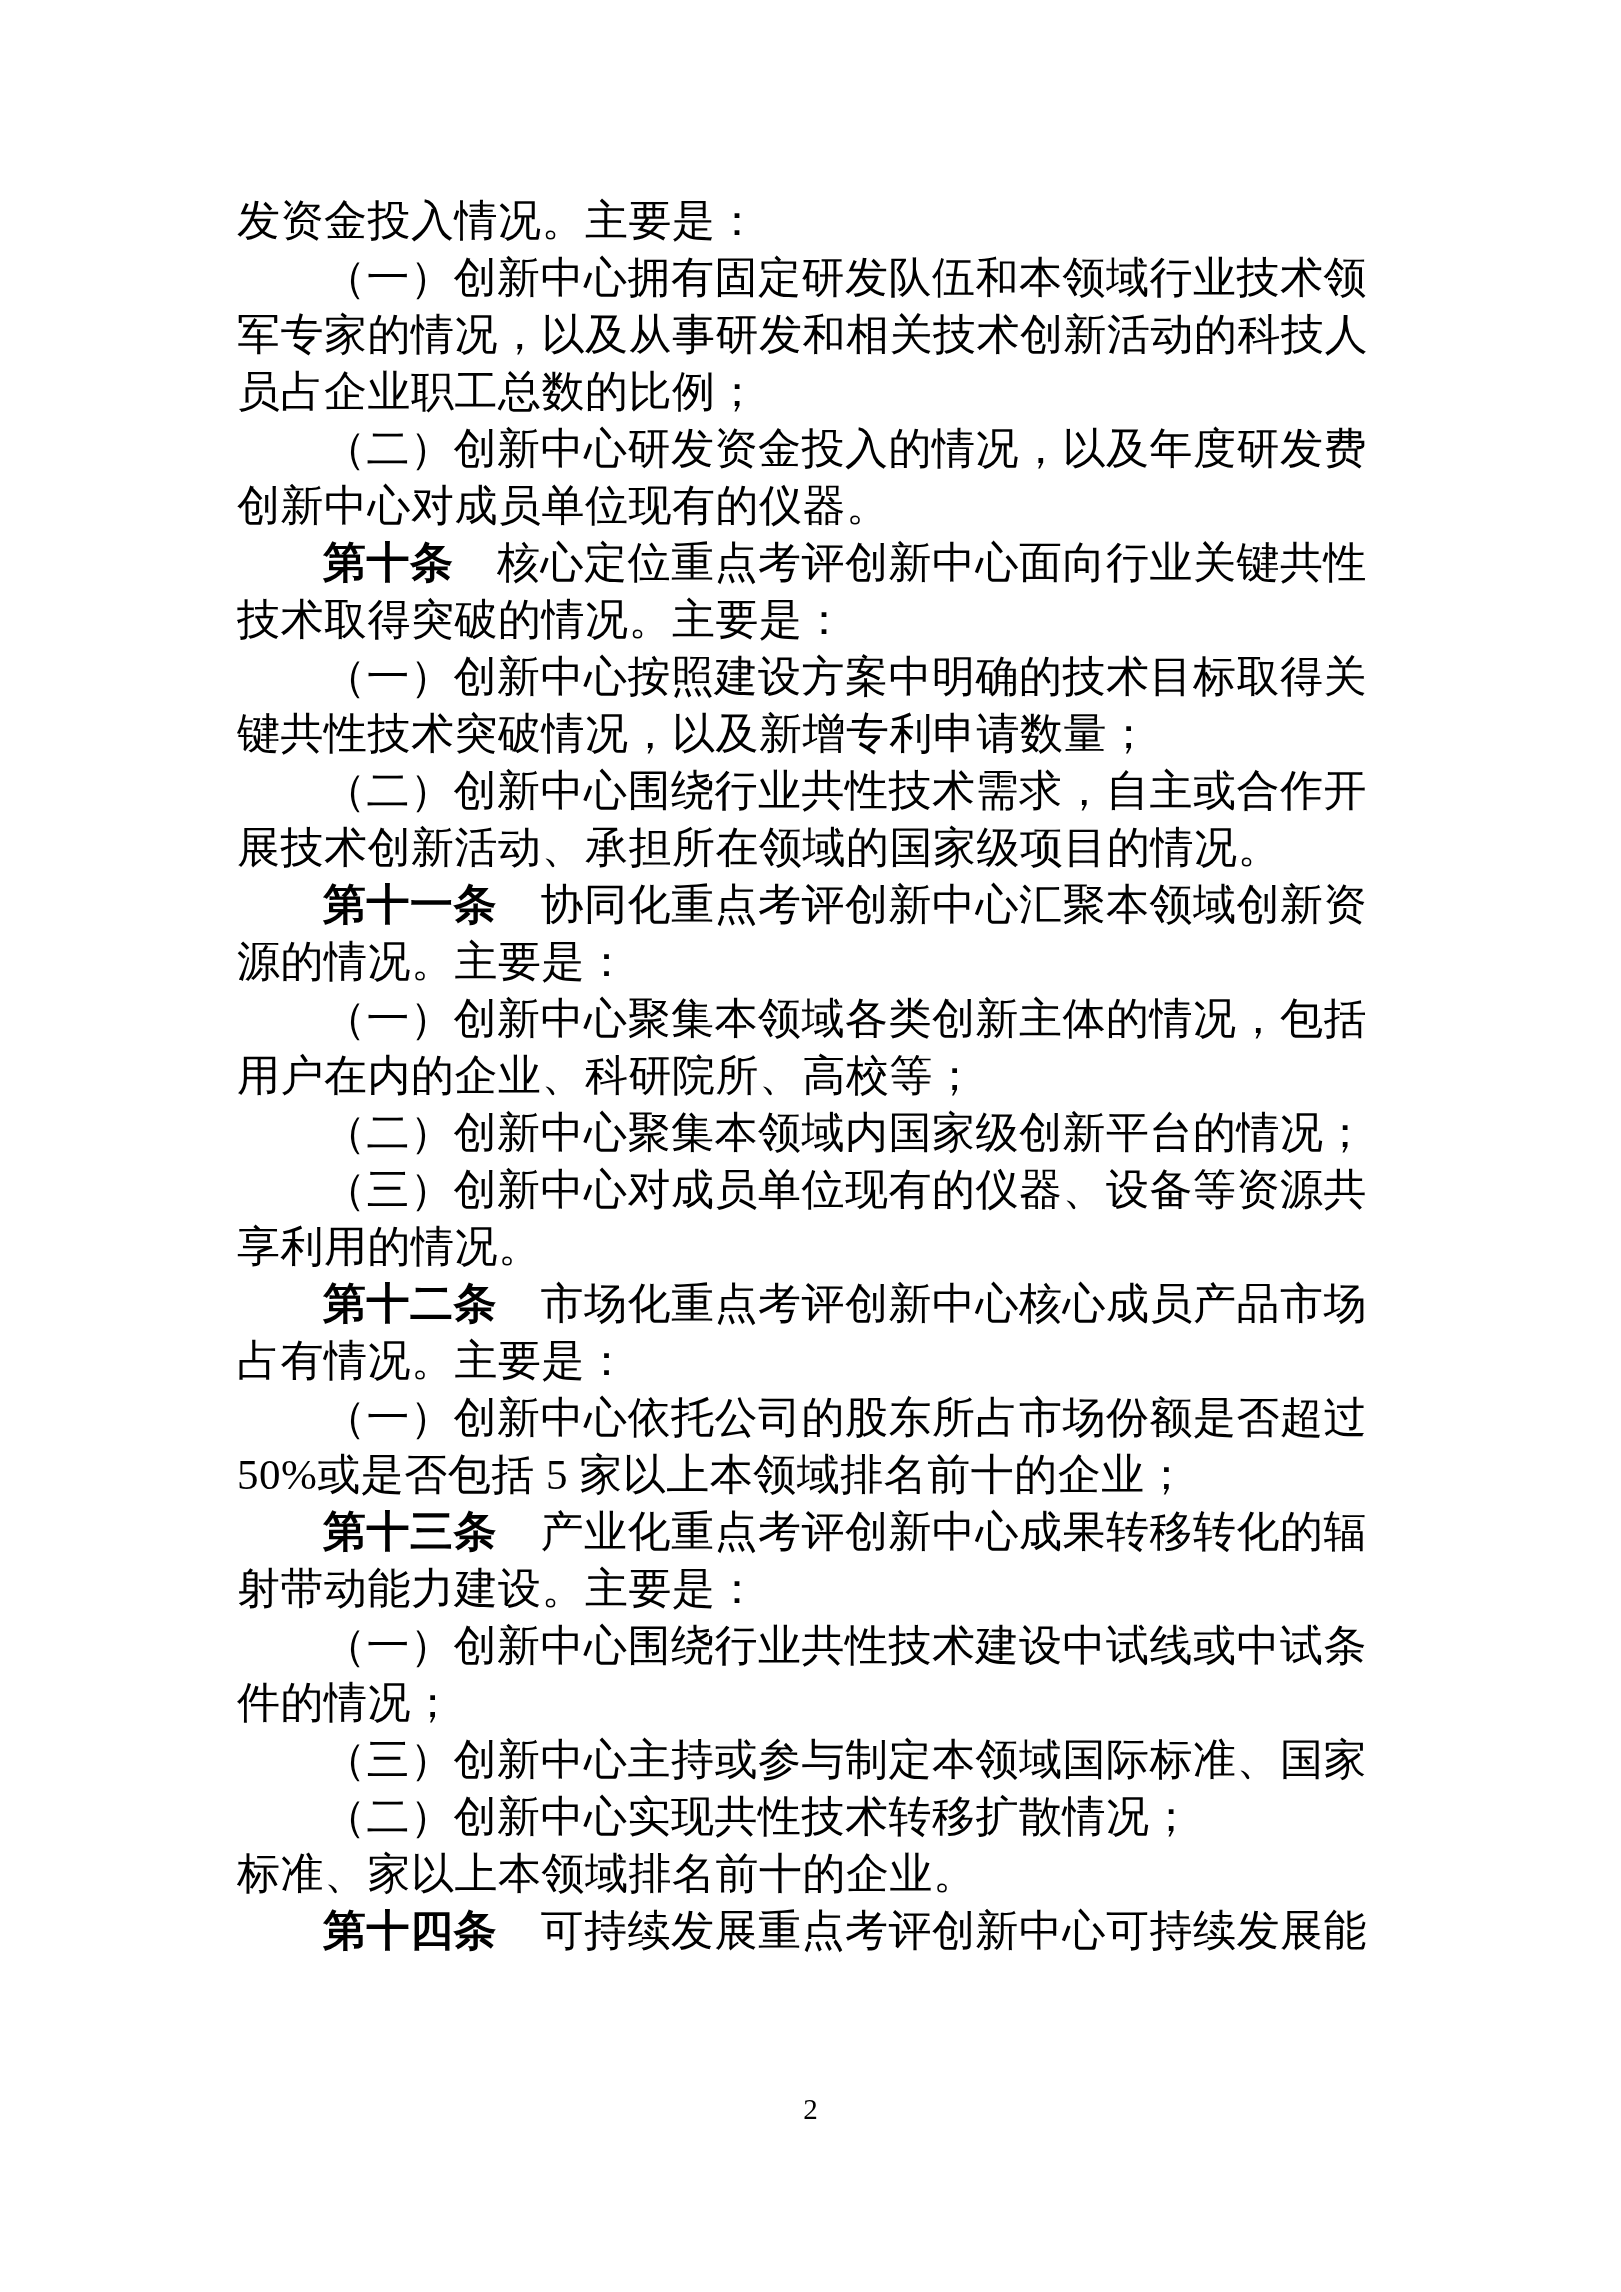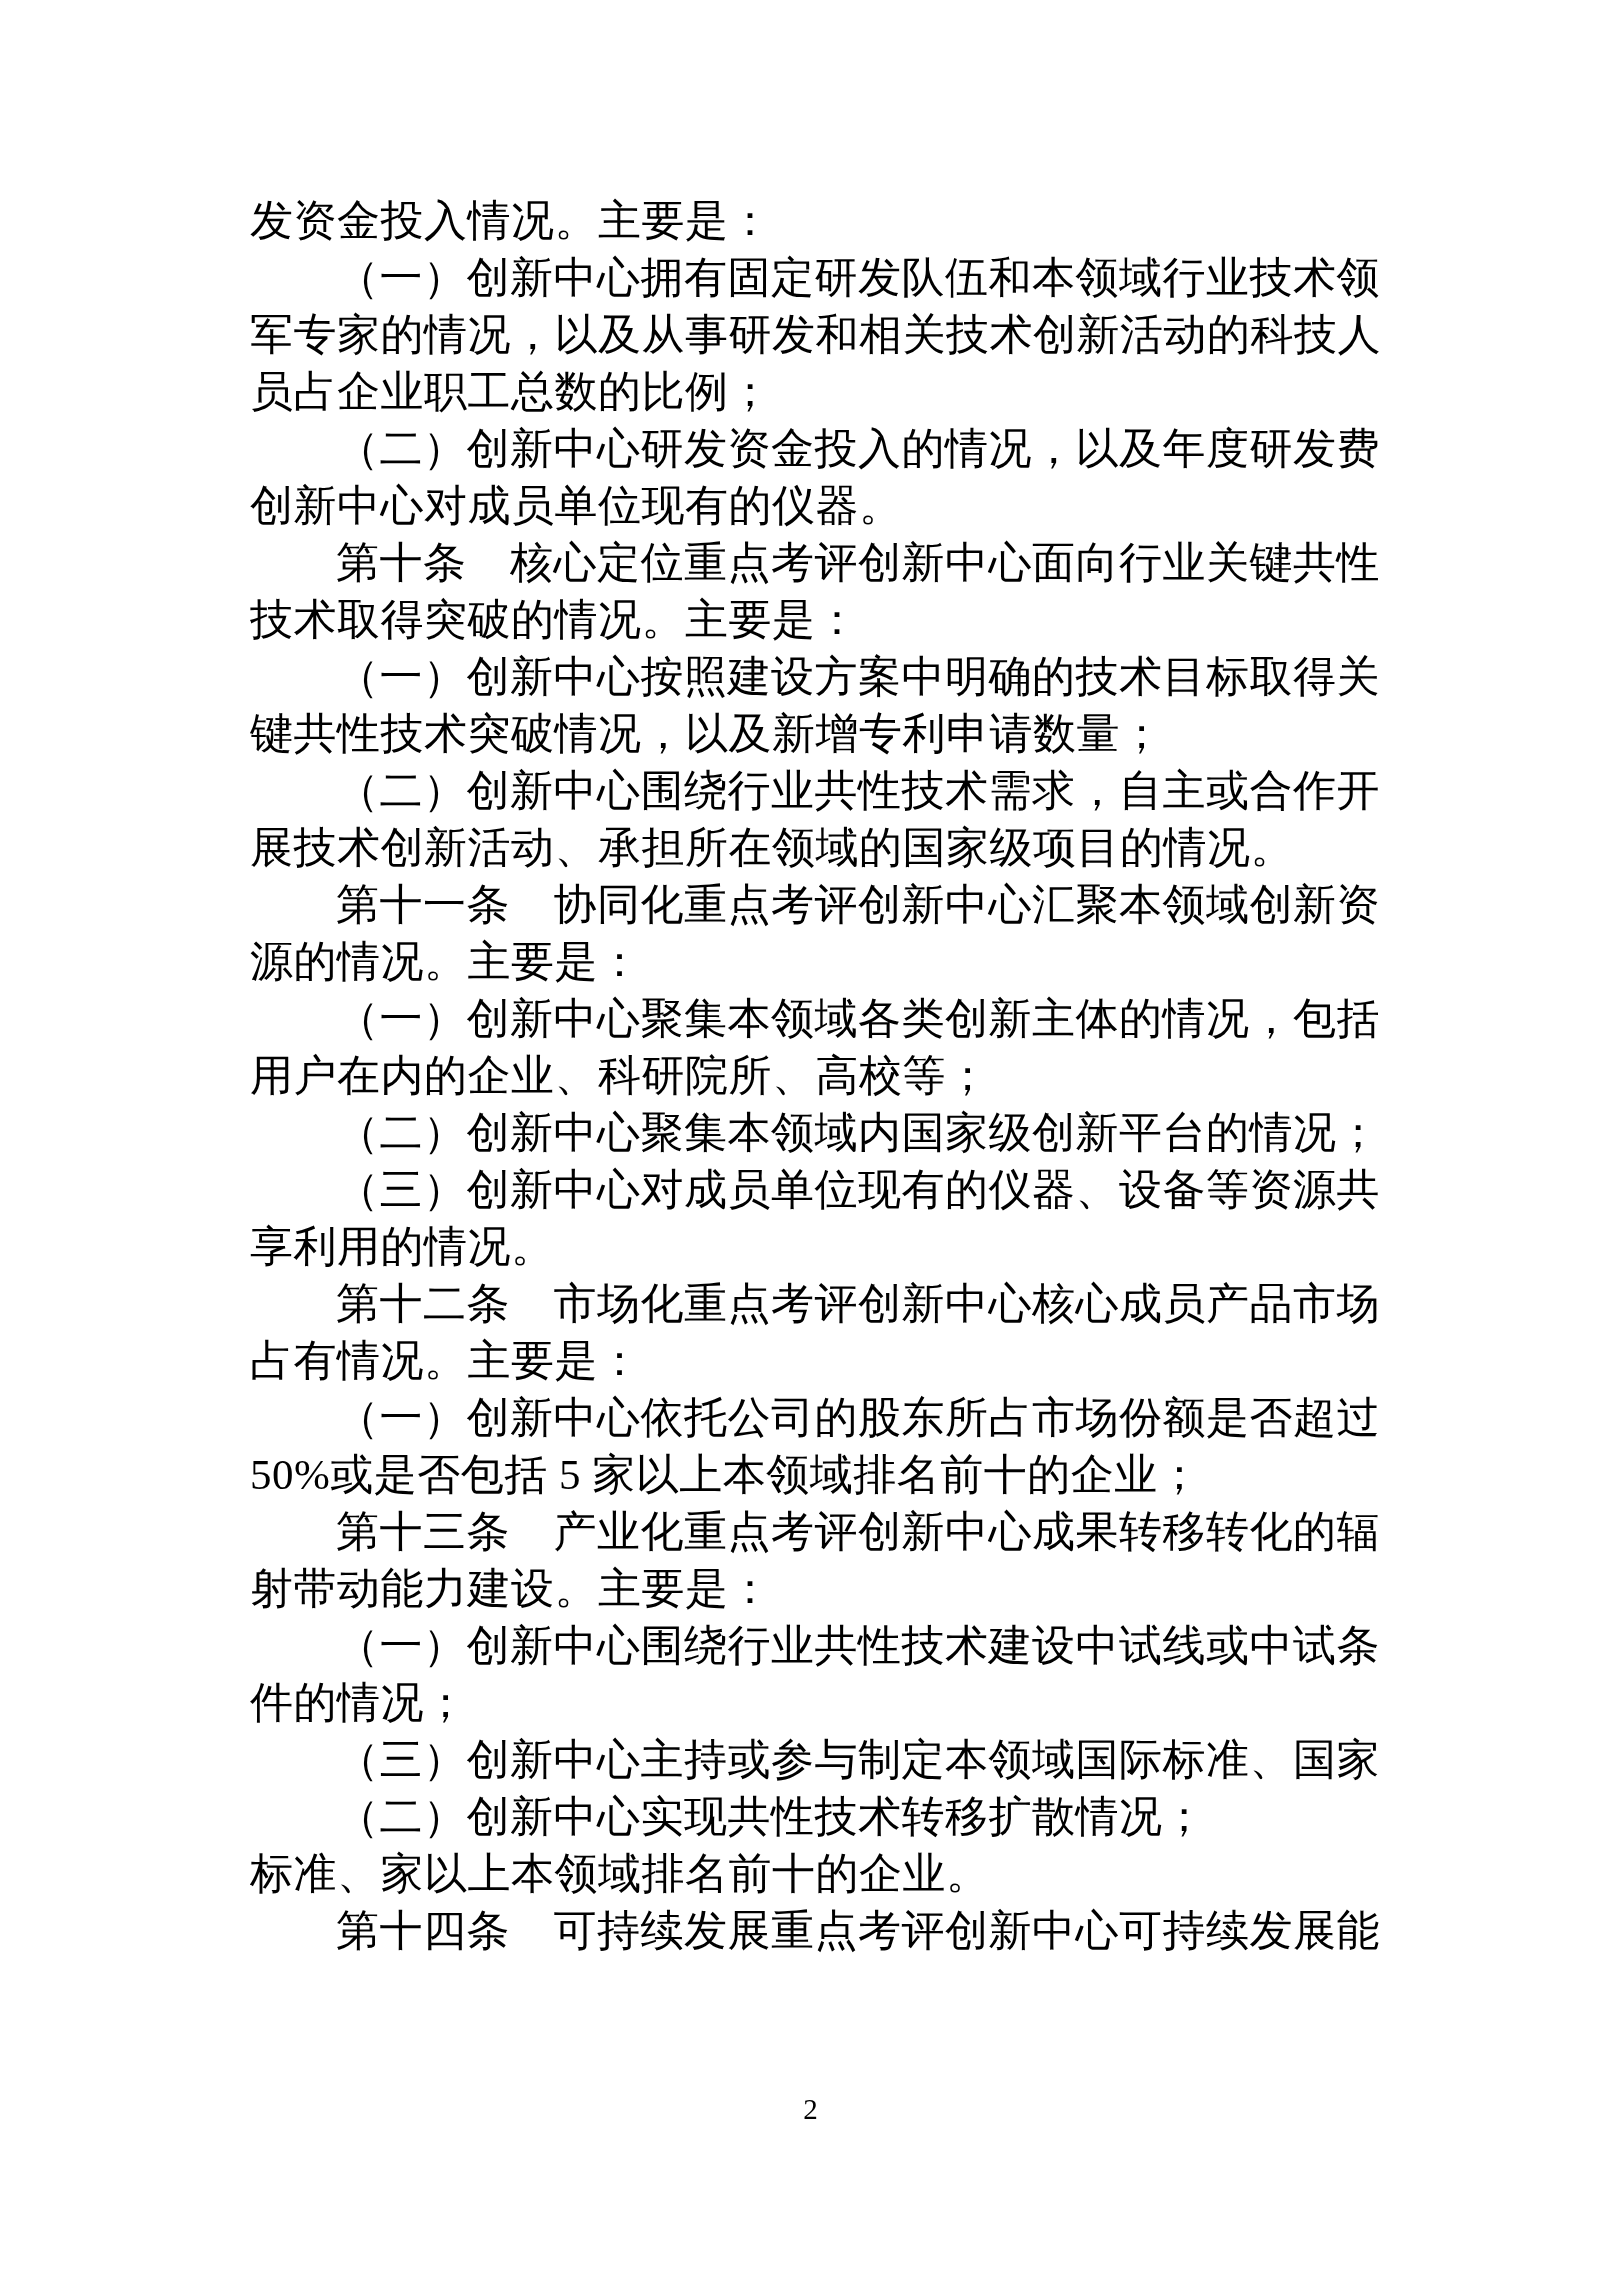--- a/index.html
+++ b/index.html
@@ -11,36 +11,36 @@
     position: relative;
     width: 1621px;
     height: 2293px;
     background: #ffffff;
     color: #000000;
     font-family: "Liberation Serif", "DejaVu Serif", serif;
     overflow: hidden;
   }
   .text-block {
     position: absolute;
-    left: 250px;
+    left: 237px;
     top: 192px;
     width: 1127px;
   }
   .line {
     font-size: 43px;
     line-height: 57px;
     height: 57px;
     white-space: nowrap;
     letter-spacing: 0.5px;
   }
   .line.indent {
     padding-left: 86px; 
   }
   .art {
-    font-weight: 400;
+    font-weight: 700;
     font-family: "Liberation Sans", "DejaVu Sans", sans-serif; 
   }
   .page-number {
     position: absolute;
     left: 0;
     right: 0;
     top: 2094px;
     text-align: center;
     font-size: 29px;
     line-height: 31px;

